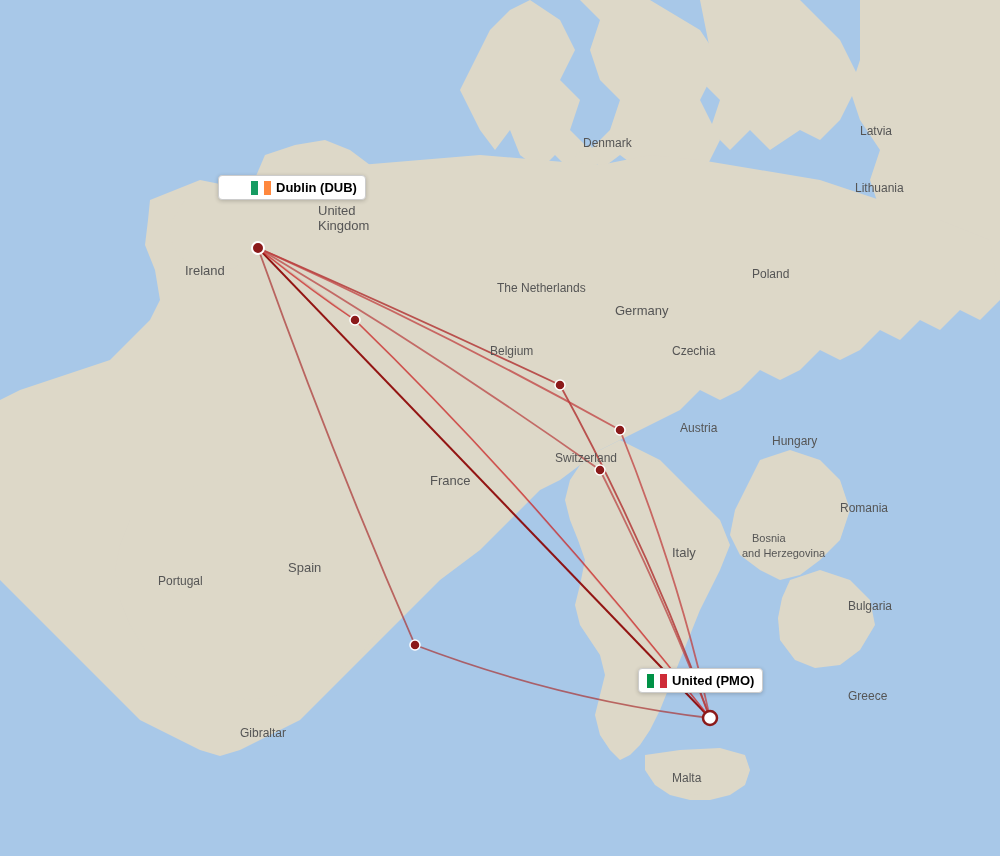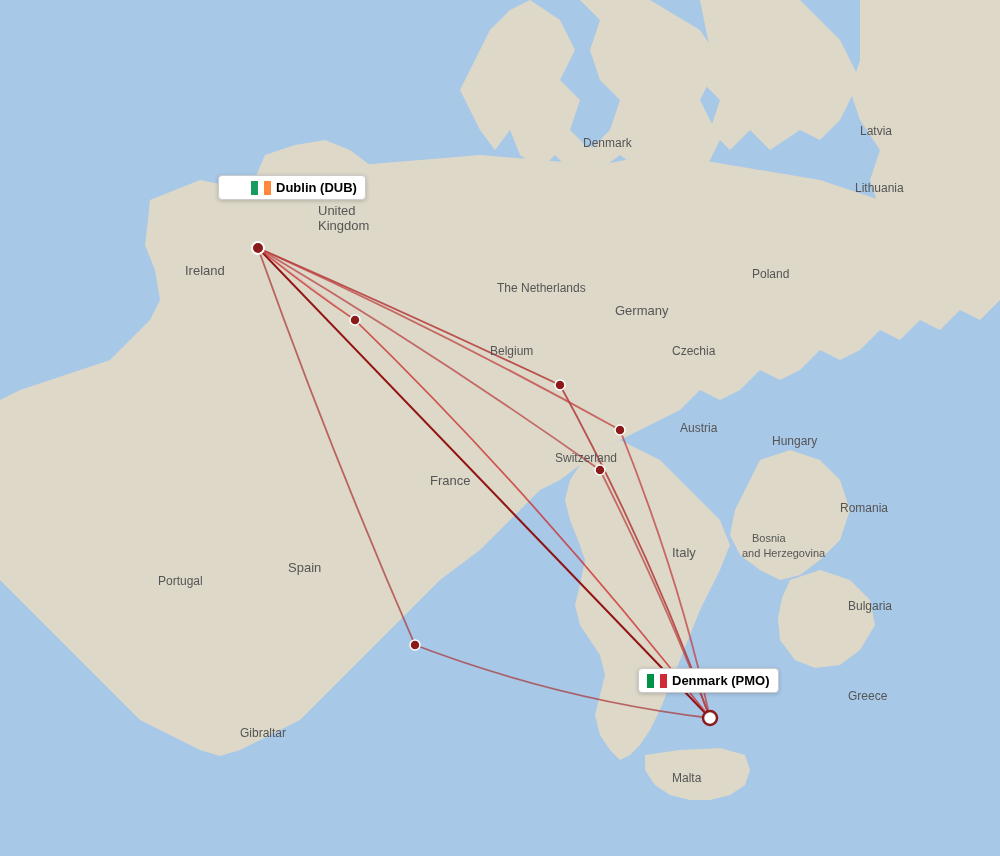--- a/index.html
+++ b/index.html
@@ -169,15 +169,15 @@
     <text x="848" y="700" font-size="12" fill="#555" font-family="Arial">Greece</text>
   </svg>
 
   <div class="airport-label" id="label-dublin">
     <span class="flag flag-ie"></span>
     <span>Dublin (DUB)</span>
   </div>
 
   <div class="airport-label" id="label-palermo">
     <span class="flag flag-it"></span>
-    <span>Denmark (PMO)</span>
+    <span>United (PMO)</span>
   </div>
 </div>
 
 </body></html>

